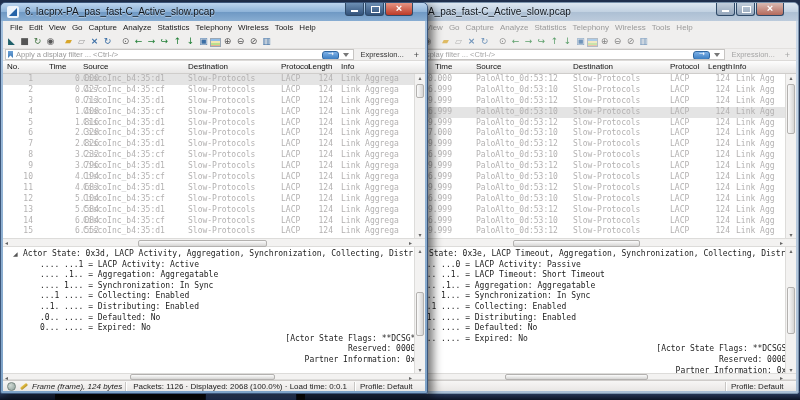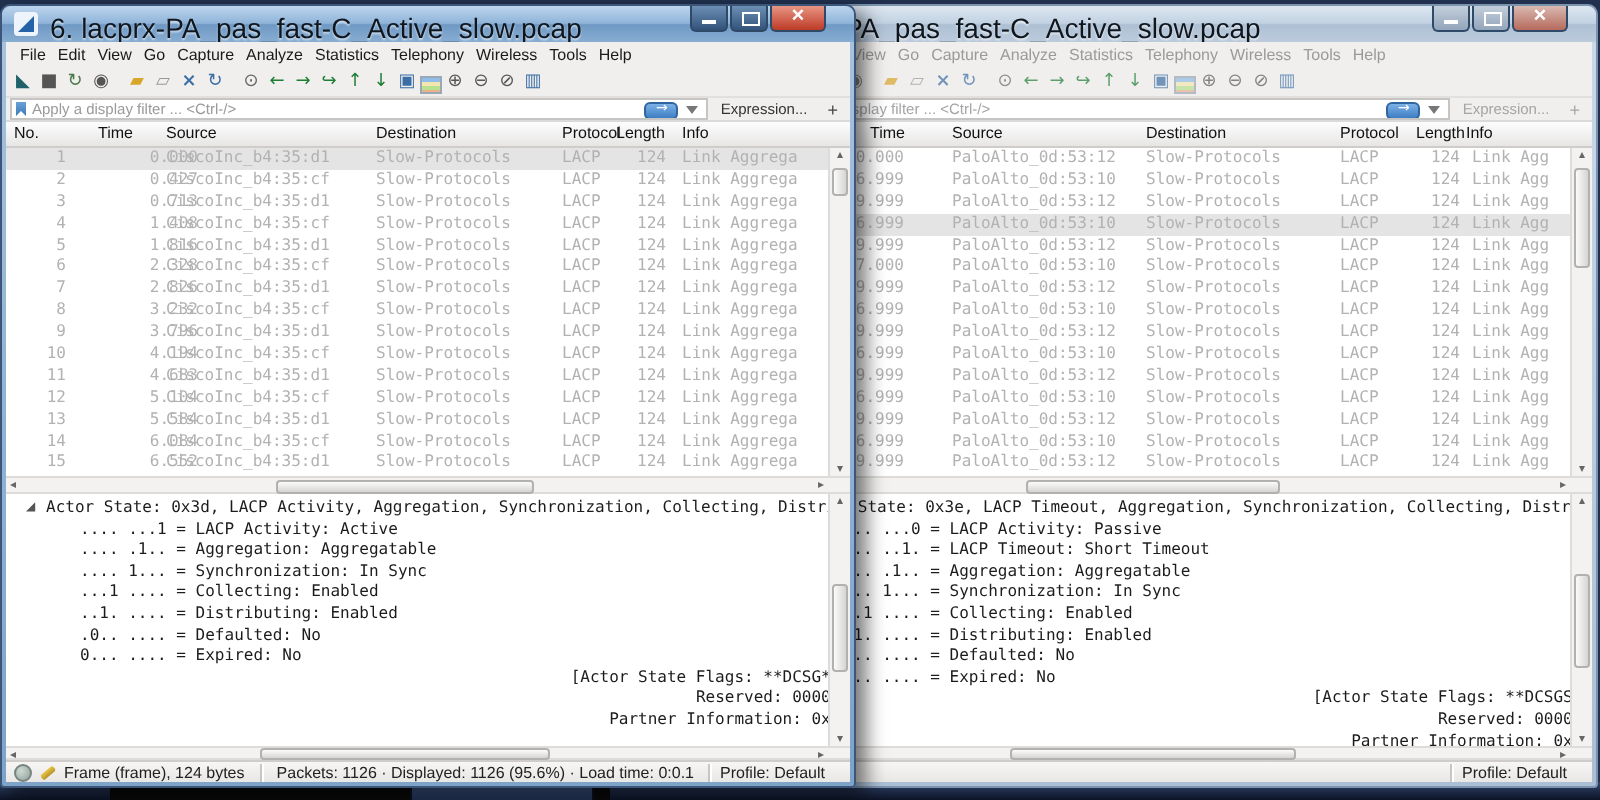--- a/index.html
+++ b/index.html
@@ -10,21 +10,21 @@
   .taskbar .tb-app{position:absolute;left:205px;top:1px;width:90px;height:8px;background:linear-gradient(180deg,#3d5583,#1b2a4a);border:1px solid #0a1020;}
   
   .win{position:absolute;top:2px;height:390px;border-radius:5px 5px 2px 2px;border:1px solid #3c567a;}
   .win-left{left:0;width:426px;z-index:2;background:linear-gradient(180deg,#a7c3e0,#7ea3c8);box-shadow:5px 4px 10px rgba(0,0,0,.55);}
   .win-right{left:377px;width:420px;z-index:1;background:linear-gradient(180deg,#ccdaea,#aabfd6);border-color:#7b93ad;}
   .titlebar{position:absolute;left:0;right:0;top:0;height:18px;border-radius:5px 5px 0 0;}
   .win-left .titlebar{background:linear-gradient(180deg,#bdd5ee 0%,#8fb4d9 48%,#6f99c4 52%,#88add2 100%);}
   .win-right .titlebar{background:linear-gradient(180deg,#dde7f1 0%,#c2d2e2 48%,#adc0d4 52%,#bccbdc 100%);}
   .app-icon{position:absolute;left:6px;top:3px;width:12px;height:12px;background:#eef4fb;border-radius:2px;}
   .app-icon::before{content:"";position:absolute;left:2px;top:2px;border-left:8px solid transparent;border-bottom:8px solid #2563a8;}
-  .title{position:absolute;left:24px;top:3px;font-size:14px;color:#10161d;white-space:nowrap;text-shadow:0 1px 1px rgba(255,255,255,.6);text-align:right;}
+  .title{position:absolute;left:24px;top:3px;font-size:10px;color:#10161d;white-space:nowrap;text-shadow:0 1px 1px rgba(255,255,255,.6);text-align:right;}
   .win-right .title{left:44px;}
   .winbtns{position:absolute;right:14px;top:0;display:flex;gap:1px;}
   .wb{width:19px;height:13px;border:1px solid #2f4a68;border-top:none;border-radius:0 0 3px 3px;position:relative;box-sizing:border-box;}
   .wb.min,.wb.max{background:linear-gradient(180deg,#6d8fb4,#32527a);}
   .wb.close{background:linear-gradient(180deg,#e89583,#bd3b27);width:28px;}
   .win-right .wb.min,.win-right .wb.max{background:linear-gradient(180deg,#c3cfdc,#93a5ba);}
   .win-right .wb.close{background:linear-gradient(180deg,#d9b9b1,#b56a5c);}
   .wb.min::before{content:"";position:absolute;left:5px;right:5px;bottom:3px;height:2px;background:#fff;}
   .wb.max::before{content:"";position:absolute;left:5px;top:3px;width:7px;height:5px;border:1px solid #fff;}
   .wb.close::before{content:"\00d7";position:absolute;left:0;right:0;top:-1px;text-align:center;color:#fff;font-size:11px;font-weight:bold;line-height:13px;}
@@ -82,21 +82,21 @@
   .h2{height:7px;} .h2 .hthumb{left:30%;width:34%;top:0;height:4px;}
   
   .details{height:124px;position:relative;background:#fff;overflow:hidden;padding-top:2px;box-sizing:content-box;}
   .dline{height:10.6px;line-height:10.6px;font-family:"DejaVu Sans Mono",monospace;font-size:8px;color:#1c1c1c;white-space:pre;position:relative;}
   .d-root{padding-left:20px;}
   .d-root::before{content:"\25e2";position:absolute;left:10px;top:0;font-size:6px;color:#555;font-family:"DejaVu Sans",sans-serif;}
   .d-bit{padding-left:37px;}
   .d-mid{padding-left:31px;text-align:right;}
   
   .statusbar{flex:1;display:flex;align-items:center;font-size:8px;color:#222;background:linear-gradient(#f7f6f5,#e9e7e5);border-top:1px solid #cfccca;overflow:hidden;}
-  .sec-left{flex:1;display:flex;align-items:center;gap:4px;padding-left:4px;overflow:hidden;white-space:nowrap;}
+  .sec-left{flex:1;display:flex;align-items:center;gap:4px;padding-left:4px;overflow:hidden;white-space:nowrap;font-style:italic;}
   .expert-dot{width:7px;height:7px;border-radius:50%;background:radial-gradient(circle at 35% 35%,#cfd9d4,#8fa09a);border:1px solid #76857f;}
   .pencil{width:8px;height:3px;background:linear-gradient(#e8c64a,#b8922a);transform:rotate(-40deg);border-radius:1px;}
   .sec-pkts{padding:0 7px;border-left:1px solid #c8c6c4;box-shadow:inset 1px 0 0 #fff;white-space:nowrap;}
   .sec-prof{width:60px;padding:0 5px;border-left:1px solid #c8c6c4;box-shadow:inset 1px 0 0 #fff;white-space:nowrap;}
 </style>
 </head>
 <body>
 
 <div class="screen">
 
@@ -634,19 +634,19 @@
         <span class="sb-left">◂</span>
         <span class="hthumb"></span>
         <span class="sb-right">▸</span>
       </div>
       <div class="statusbar">
         <span class="sec-left">
           <span class="expert-dot"></span>
           <span class="pencil"></span>
           <span>Frame (frame), 124 bytes</span>
         </span>
-        <span class="sec-pkts">Packets: 1126 · Displayed: 1126 (95.6%) · Load time: 0:0.1</span>
+        <span class="sec-pkts">Packets: 1126 · Displayed: 2068 (100.0%) · Load time: 0:0.1</span>
         <span class="sec-prof">Profile: Default</span>
       </div>
     </div>
   </div>
 
 </div>
 
 </body></html>

